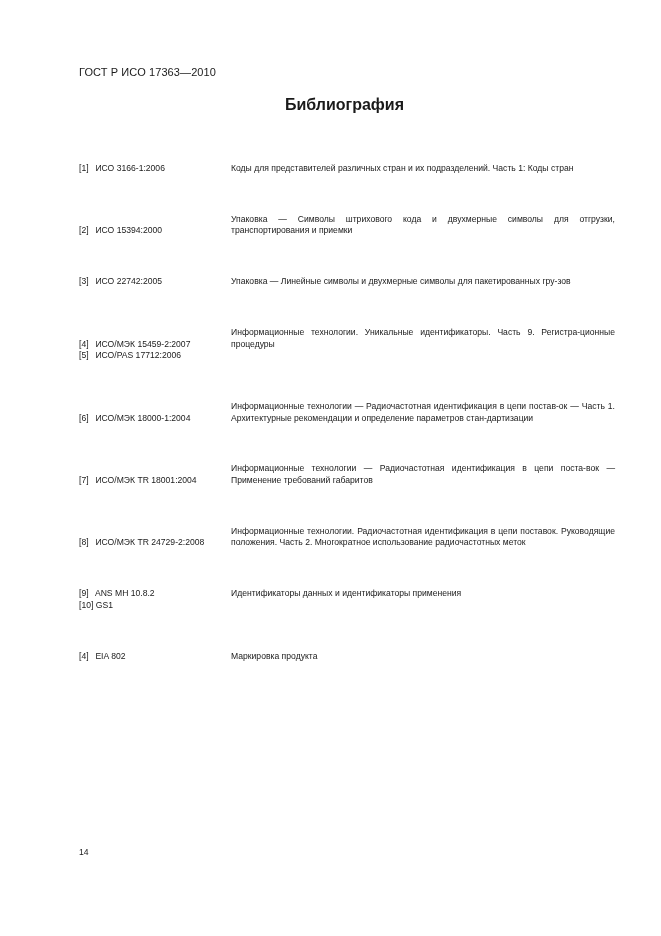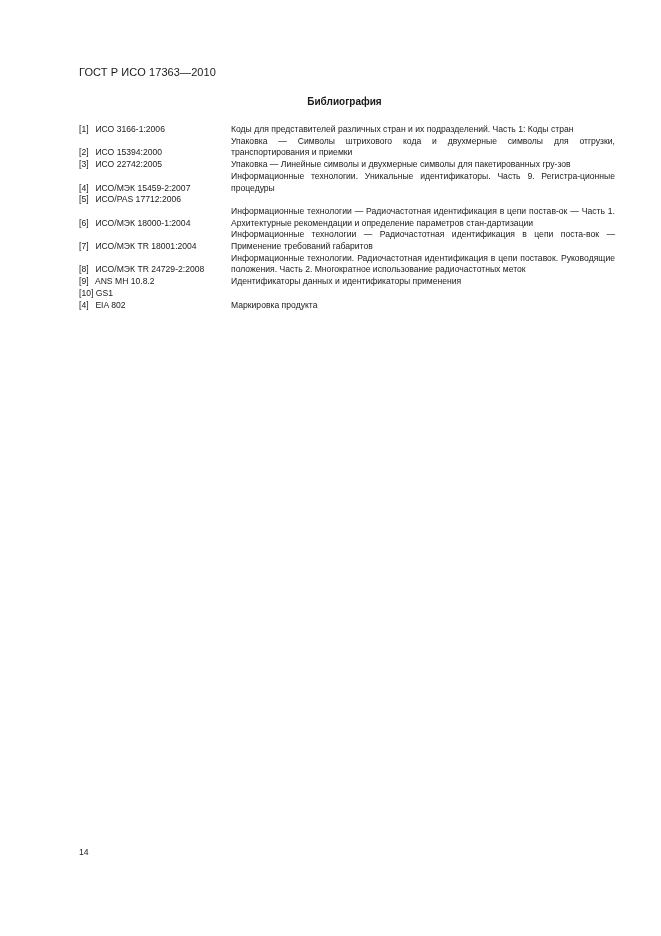--- a/index.html
+++ b/index.html
@@ -1,24 +1,24 @@
 <!DOCTYPE html>
 <html><head>
 <meta charset="utf-8">
 <style>
   html, body { margin: 0; padding: 0; background: #ffffff; }
   body { width: 661px; height: 936px; position: relative; overflow: hidden;
          font-family: "Liberation Sans", sans-serif; color: #1a1a1a; }
   .header { position: absolute; left: 79px; top: 66px; font-size: 11px; font-weight: normal; letter-spacing: 0.1px; }
-  .title { position: absolute; left: 0; width: 100%; top: 96px; text-align: center; font-size: 10px; font-weight: bold; padding-left: 28px; box-sizing: border-box; }
+  .title { position: absolute; left: 0; width: 100%; top: 96px; text-align: center; font-size: 16px; font-weight: bold; padding-left: 28px; box-sizing: border-box; }
   .bib { position: absolute; left: 79px; top: 124px; width: 536px; font-size: 8.6px; line-height: 11.7px; }
   .row { display: flex; align-items: flex-end; }
   .ref { width: 152px; flex: 0 0 152px; white-space: nowrap; }
   .ref .num { display: inline-block; min-width: 14px; }
-  .desc { flex: 1; text-align: justify; }
+  .desc { flex: 1; text-align: justify; margin-top: 39px; }
   .pagenum { position: absolute; left: 79px; top: 847px; font-size: 8.6px; }
 </style>
 </head>
 <body>
 
 <div class="header">ГОСТ Р ИСО 17363—2010</div>
 <div class="title">Библиография</div>
 
 <div class="bib">
   <div class="row">

